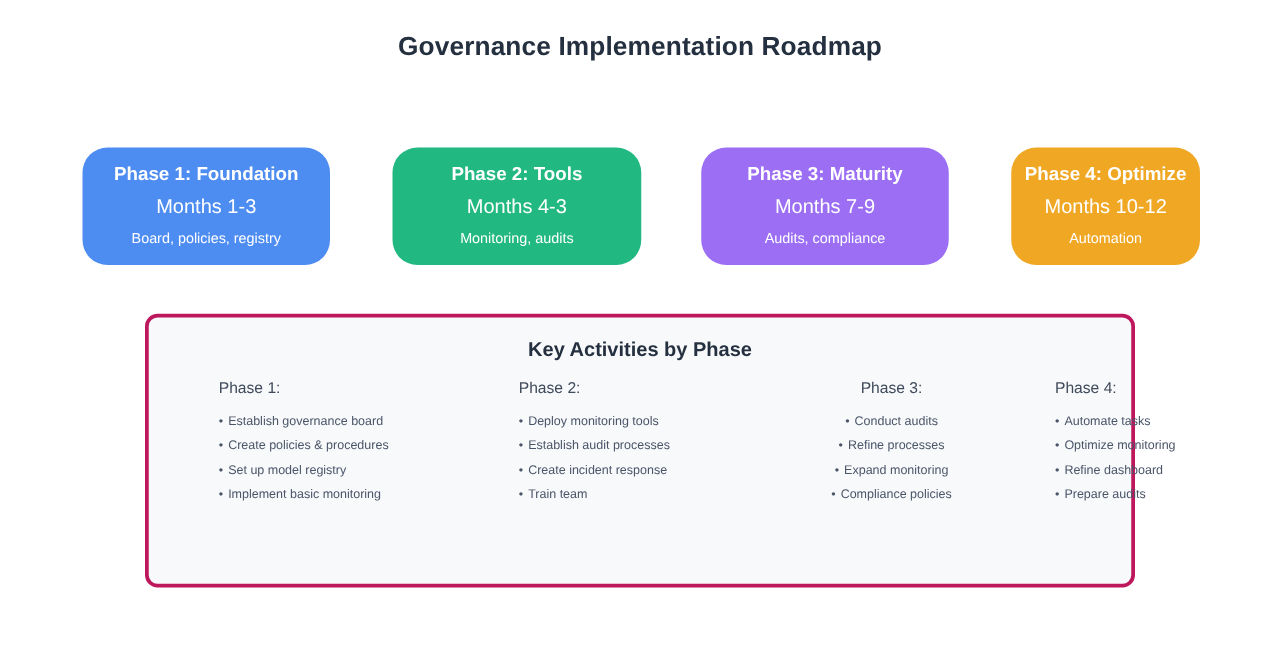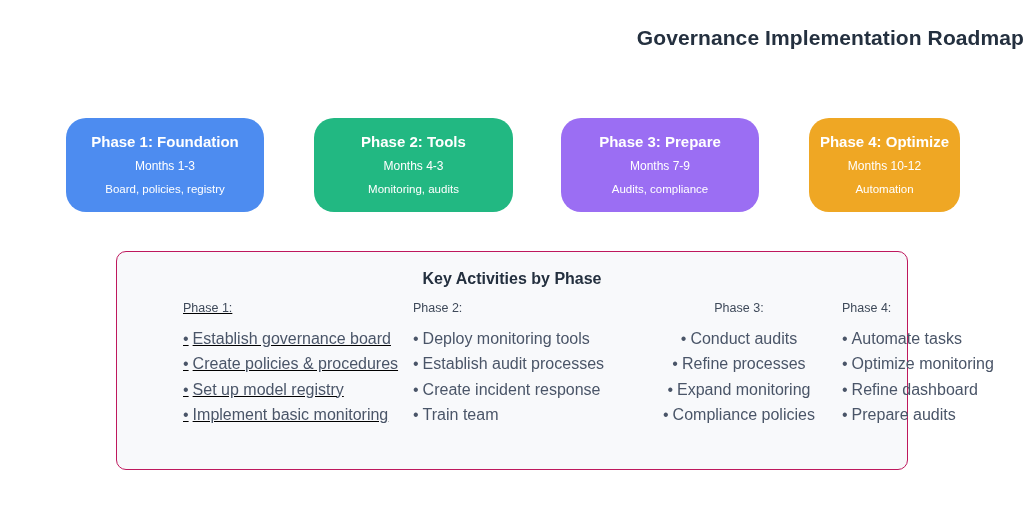--- a/index.html
+++ b/index.html
@@ -15,21 +15,21 @@
     font-family: "Liberation Sans", sans-serif;
     -webkit-font-smoothing: antialiased;
   }
 
   
   #page-title {
     position: absolute;
     left: 0;
     top: 26px;
     width: 1024px;
-    text-align: right;
+    text-align: center;
     font-size: 21px;
     font-weight: bold;
     color: #24303f;
     letter-spacing: 0.1px;
   }
 
   
   #phase-row {
     position: absolute;
     left: 0;
@@ -51,21 +51,21 @@
     padding: 0 6px;
   }
   .phase-title {
     font-size: 15px;
     font-weight: bold;
     line-height: 1;
     margin-bottom: 11px;
     white-space: nowrap;
   }
   .phase-months {
-    font-size: 12px;
+    font-size: 16px;
     line-height: 1;
     margin-bottom: 12px;
     white-space: nowrap;
   }
   .phase-desc {
     font-size: 11.5px;
     line-height: 1;
     white-space: nowrap;
   }
 
@@ -79,21 +79,21 @@
   .connector svg { display: block; }
 
   
   #activities-panel {
     position: absolute;
     left: 116px;
     top: 251px;
     width: 792px;
     height: 219px;
     background: #f8f9fb;
-    border: 1px solid #be185d;
+    border: 3px solid #be185d;
     border-radius: 10px;
     box-sizing: border-box;
   }
   #activities-heading {
     position: absolute;
     left: 0;
     top: 18px;
     width: 100%;
     text-align: center;
     font-size: 16px;
@@ -112,21 +112,21 @@
     top: 0;
   }
   .col-heading {
     font-size: 12.5px;
     color: #3f4a5a;
     margin-bottom: 16px;
     line-height: 1;
     white-space: nowrap;
   }
   .activity-item {
-    font-size: 16px;
+    font-size: 10px;
     color: #4a5568;
     line-height: 1;
     margin-bottom: 9.5px;
     white-space: nowrap;
   }
   .activity-item .bullet { margin-right: 4px; }
 </style>
 </head>
 <body>
 
@@ -137,21 +137,21 @@
       <div class="phase-title">Phase 1: Foundation</div>
       <div class="phase-months">Months 1-3</div>
       <div class="phase-desc">Board, policies, registry</div>
     </div>
     <div class="phase-box" style="left: 314px; width: 199px; background: rgb(34, 184, 130);">
       <div class="phase-title">Phase 2: Tools</div>
       <div class="phase-months">Months 4-3</div>
       <div class="phase-desc">Monitoring, audits</div>
     </div>
     <div class="phase-box" style="left: 561px; width: 198px; background: rgb(155, 110, 243);">
-      <div class="phase-title">Phase 3: Prepare</div>
+      <div class="phase-title">Phase 3: Maturity</div>
       <div class="phase-months">Months 7-9</div>
       <div class="phase-desc">Audits, compliance</div>
     </div>
     <div class="phase-box" style="left: 809px; width: 151px; background: rgb(239, 167, 36);">
       <div class="phase-title">Phase 4: Optimize</div>
       <div class="phase-months">Months 10-12</div>
       <div class="phase-desc">Automation</div>
     </div>
     <div class="connector" style="left: 264px; width: 50px;">
       <svg width="50" height="18" viewBox="0 0 50 18">
@@ -169,21 +169,21 @@
       <svg width="50" height="18" viewBox="0 0 50 18">
         <line x1="0" y1="9" x2="34" y2="9" stroke="#6b7280" stroke-width="3"></line>
         <polygon points="32,1 50,9 32,17" fill="#6b7280"></polygon>
       </svg>
     </div>
   </div>
 
 <div id="activities-panel">
   <div id="activities-heading">Key Activities by Phase</div>
   <div id="activities-columns">
-      <div class="activity-col" style="left: 66px; text-decoration: underline;">
+      <div class="activity-col" style="left: 56px;">
         <div class="col-heading">Phase 1:</div>
         <div class="activity-item"><span class="bullet">•</span><span>Establish governance board</span></div>
         <div class="activity-item"><span class="bullet">•</span><span>Create policies &amp; procedures</span></div>
         <div class="activity-item"><span class="bullet">•</span><span>Set up model registry</span></div>
         <div class="activity-item"><span class="bullet">•</span><span>Implement basic monitoring</span></div>
       </div>
       <div class="activity-col" style="left: 296px;">
         <div class="col-heading">Phase 2:</div>
         <div class="activity-item"><span class="bullet">•</span><span>Deploy monitoring tools</span></div>
         <div class="activity-item"><span class="bullet">•</span><span>Establish audit processes</span></div>

